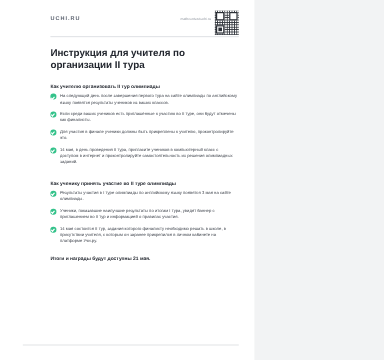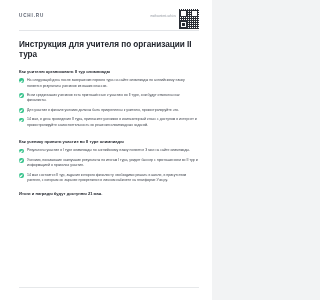--- a/index.html
+++ b/index.html
@@ -13,20 +13,21 @@
     background: #f2f3f4;
     font-family: "Liberation Sans", sans-serif;
     -webkit-font-smoothing: antialiased;
   }
   #page {
     position: relative;
     width: 212px;
     height: 300px;
     background: #ffffff;
     box-sizing: border-box;
+    padding-left: 23px;
   }
   
   .header {
     position: relative;
     display: flex;
     align-items: flex-start;
     justify-content: space-between;
     padding: 9px 13px 0 19px;
     height: 26px;
     box-sizing: border-box;

